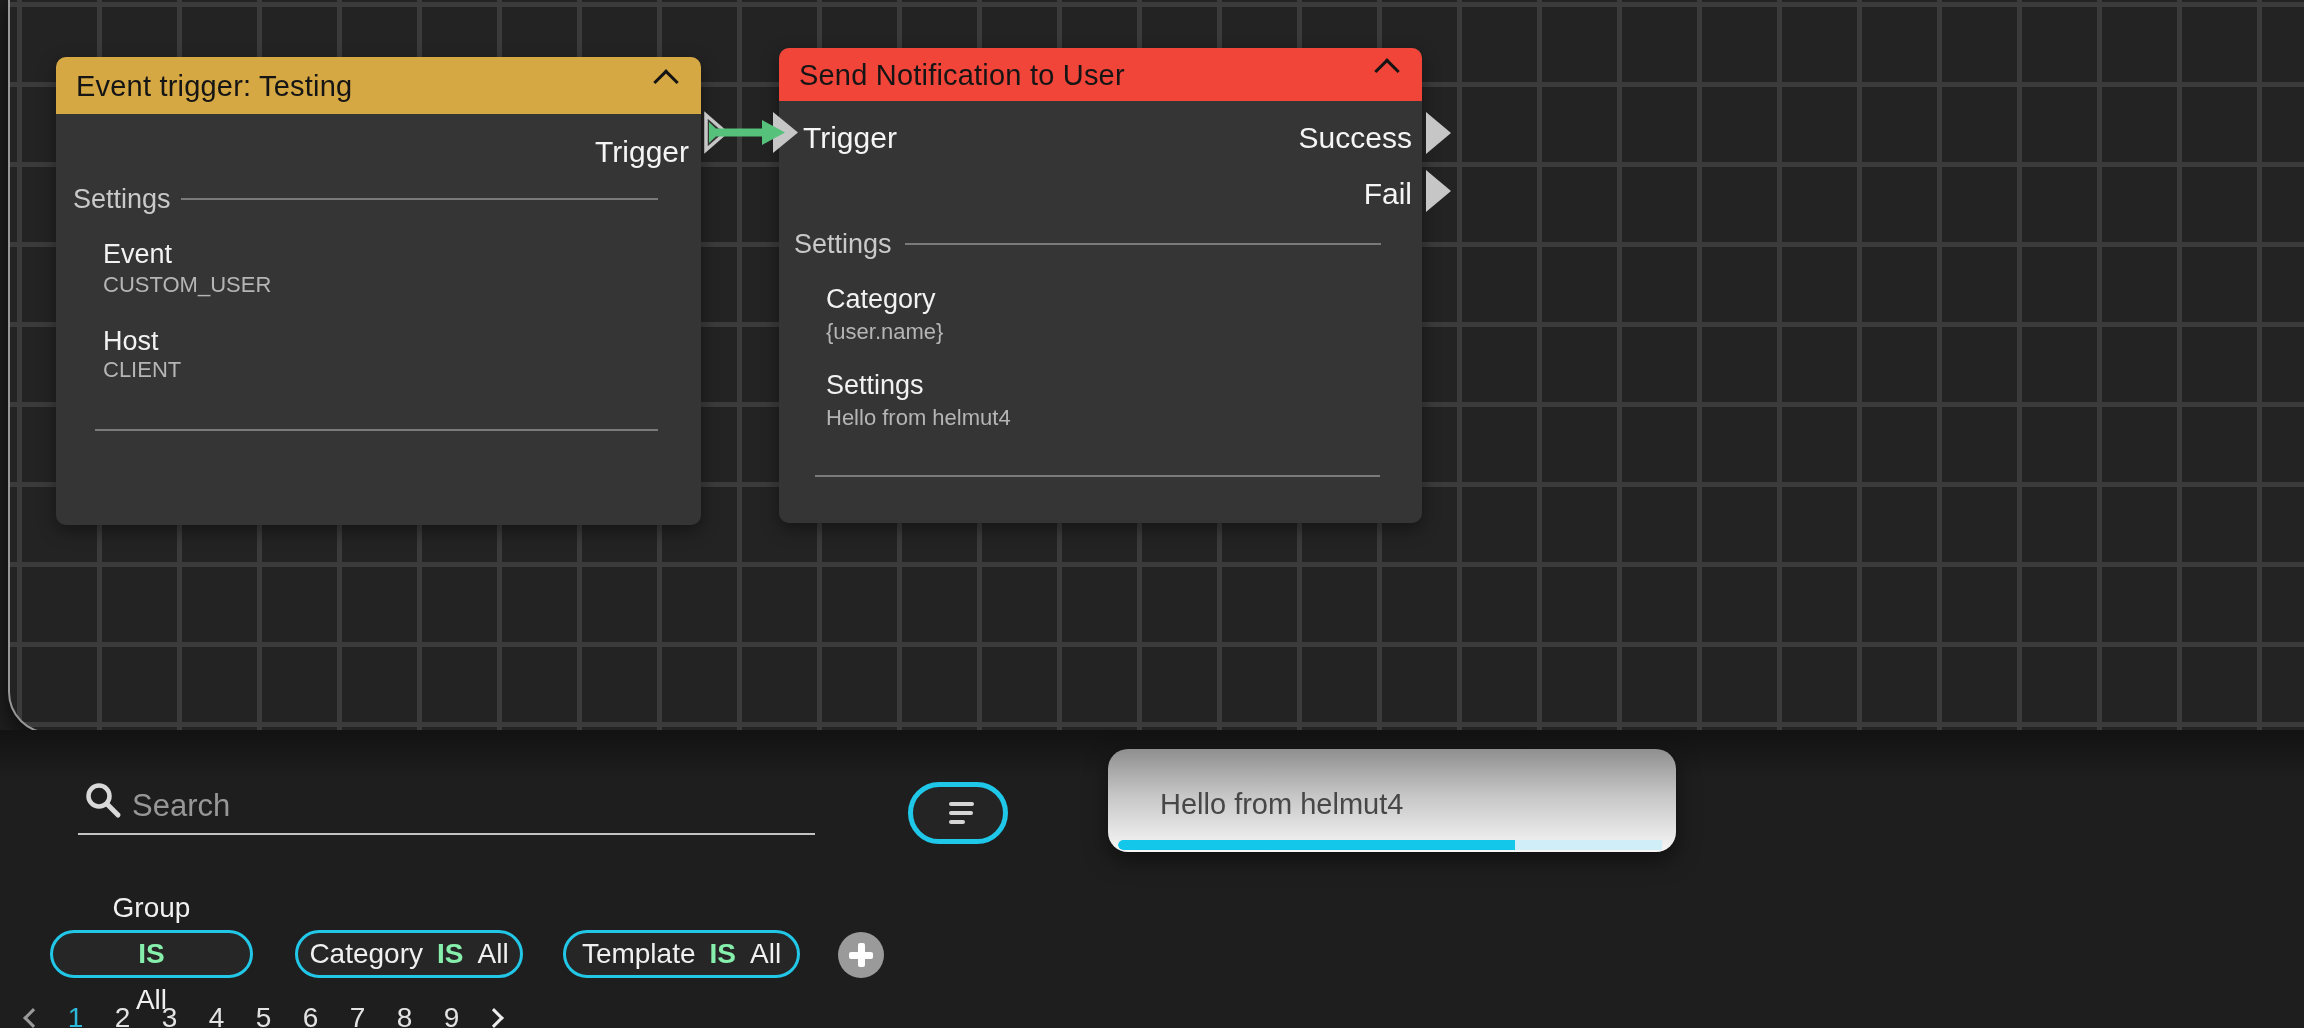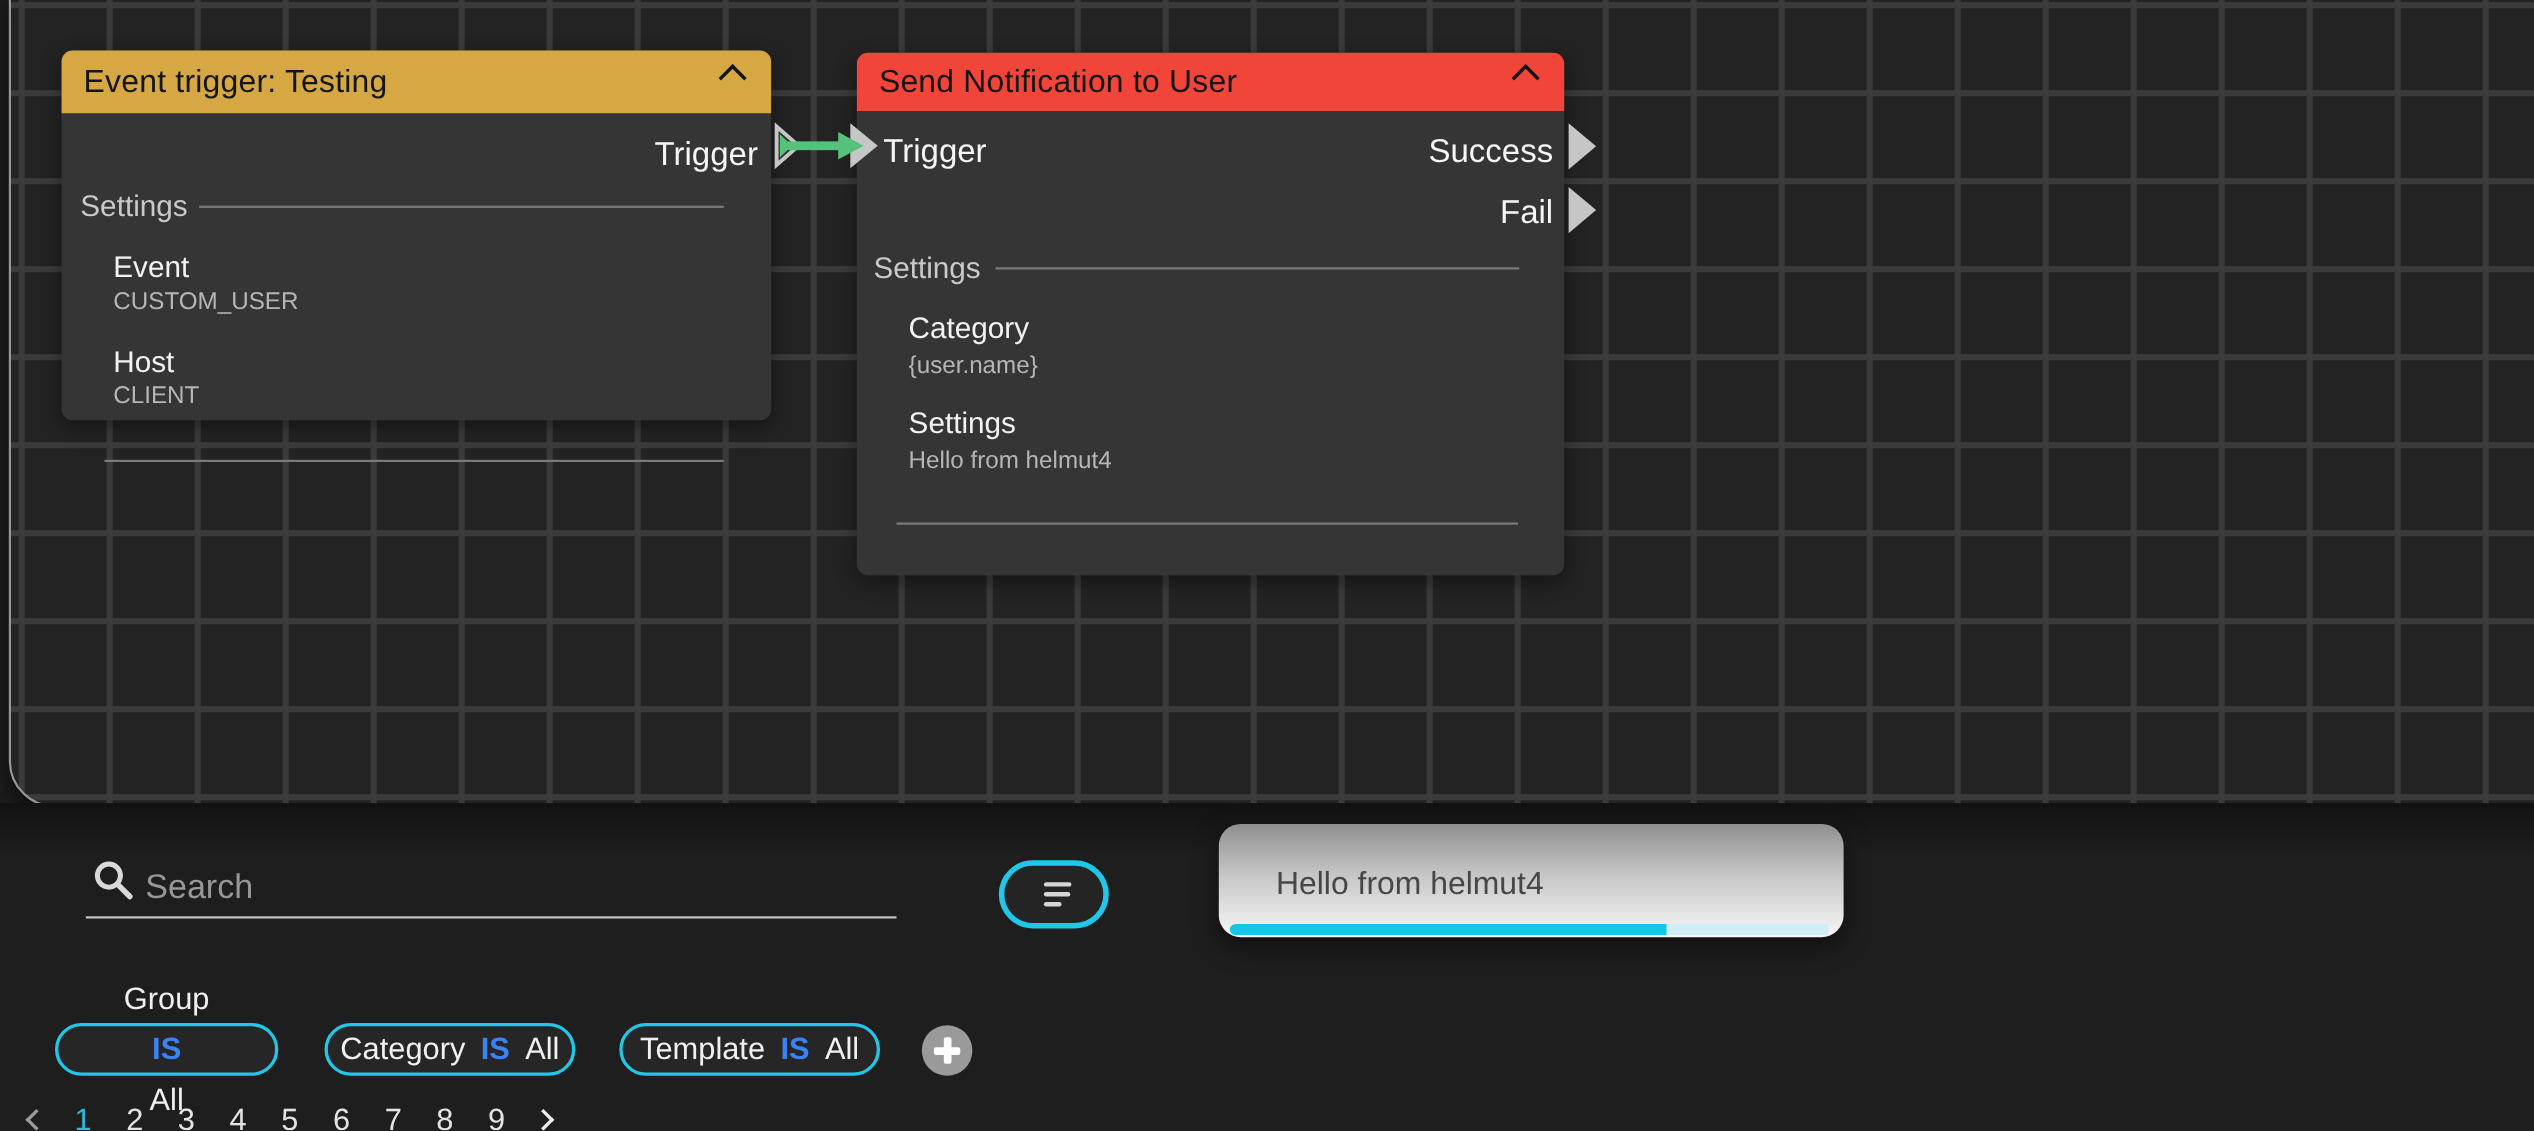--- a/index.html
+++ b/index.html
@@ -62,21 +62,21 @@
   .toast-text{position:absolute;left:52px;top:55px;transform:translateY(-50%);
     font-size:29px;color:#474747;white-space:nowrap;}
   .toast-track{position:absolute;left:10px;right:14px;bottom:2px;height:10px;
     background:#cfeef8;border-radius:8px 2px 2px 8px;overflow:hidden;}
   .toast-fill{position:absolute;left:0;top:0;bottom:0;background:#12c7ea;border-radius:8px 0 0 8px;}
 
   
   .chip{position:absolute;top:930px;height:48px;box-sizing:border-box;border:3px solid #22c7e8;
     border-radius:26px;background:#262626;display:flex;align-items:center;justify-content:center;
     gap:14px;font-size:28px;color:#f0f0f0;cursor:pointer;}
-  .chip .op{color:#3b82f6;font-weight:700;}
+  .chip .op{color:#86efac;font-weight:700;}
   .add-btn{position:absolute;left:838px;top:932px;width:46px;height:46px;border-radius:50%;
     background:#9a9a9a;cursor:pointer;}
   .add-btn .h{position:absolute;left:11px;top:20px;width:24px;height:7px;background:#fff;border-radius:2px;}
   .add-btn .v{position:absolute;left:20px;top:11px;width:7px;height:24px;background:#fff;border-radius:2px;}
 
   
   .pagination{position:absolute;left:14px;top:998px;display:flex;align-items:center;height:40px;}
   .page-num{width:47px;text-align:center;font-size:28px;color:#e3e3e3;cursor:pointer;}
   .page-num.active{color:#2cb9dc;}
   .page-chev{width:38px;display:flex;align-items:center;justify-content:center;cursor:pointer;}
@@ -87,21 +87,21 @@
 </style>
 </head>
 <body>
 
 <div id="app">
 
   <div class="canvas"></div>
 
   <div class="bottom-panel"></div>
 
-  <div class="node node1" style="left:56px;top:46px;width:645px;height:336px;">
+  <div class="node node1" style="left:56px;top:57px;width:645px;height:468px;">
     <div class="node-body"></div>
 
     <div class="node-header">
       <span class="title">Event trigger: Testing</span>
       <span class="chev-up"></span>
     </div>
 
     <span class="port-label" style="right:12px;top:95px;">Trigger</span>
 
     <span class="section-label" style="left:17px;top:142px;">Settings</span>

